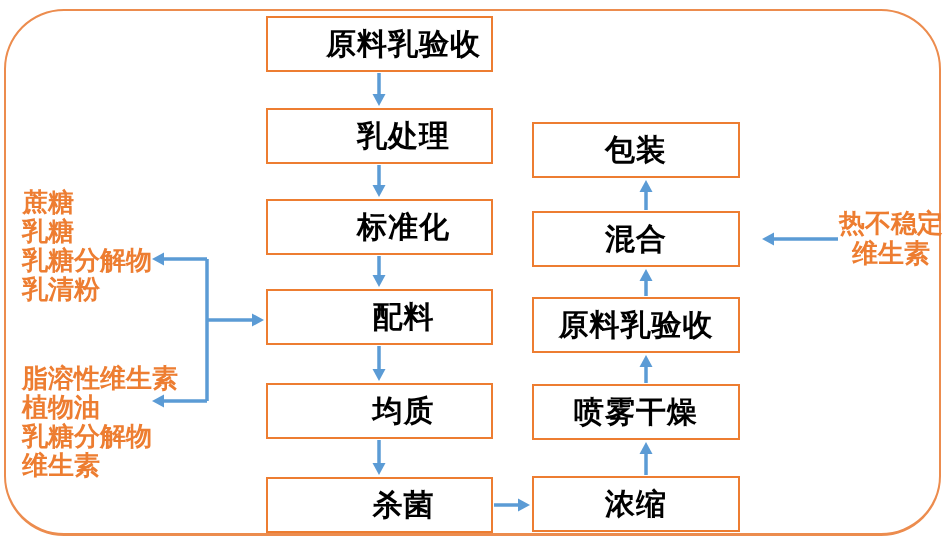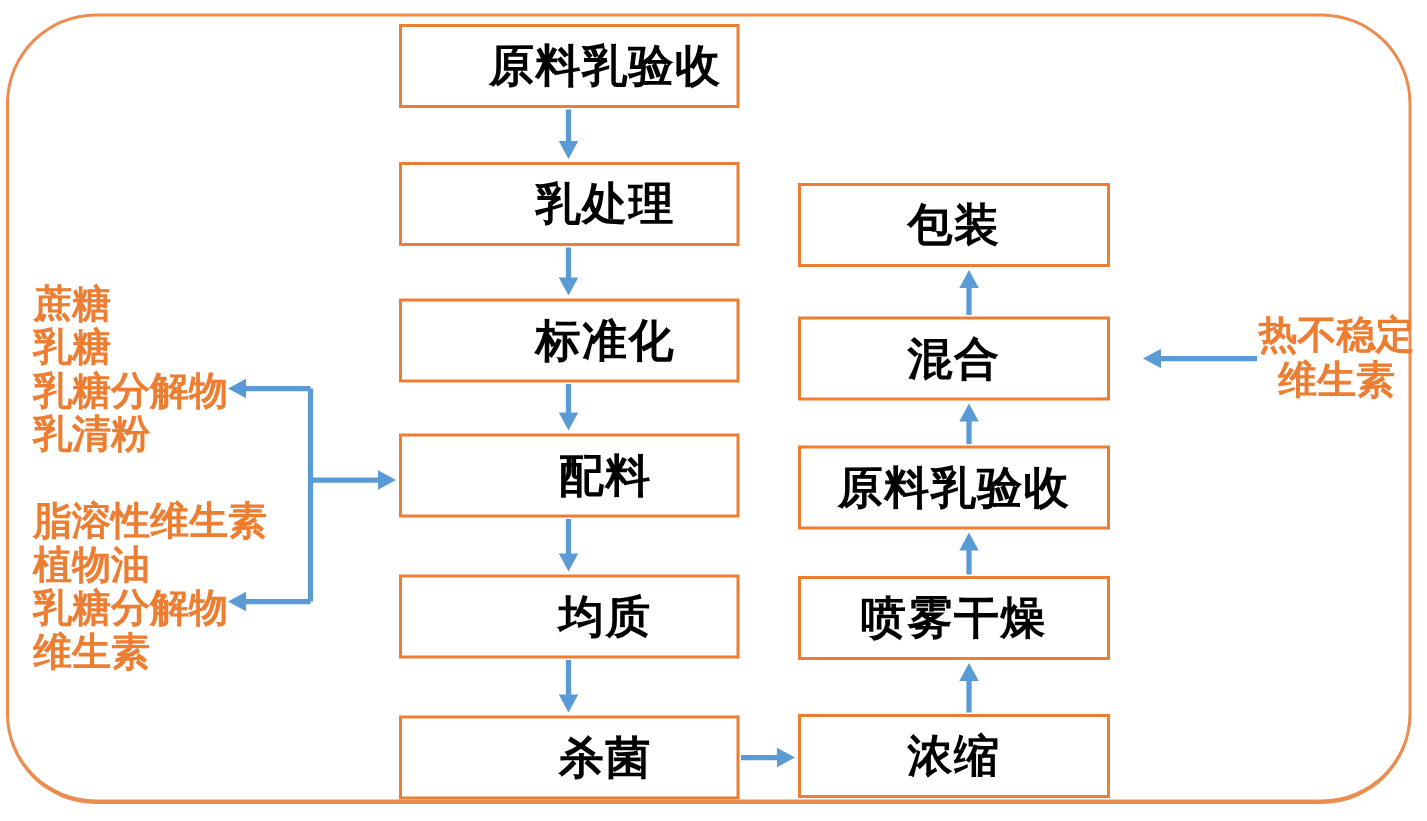--- a/index.html
+++ b/index.html
@@ -75,21 +75,21 @@
   <div class="pbox col2" style="top:384px">喷雾干燥</div>
   <div class="pbox col2" style="top:476px">浓缩</div>
 
   <div class="note" style="left:22px;top:188px">
     <span class="note-line">蔗糖</span>
     <span class="note-line">乳糖</span>
     <span class="note-line">乳糖分解物</span>
     <span class="note-line">乳清粉</span>
   </div>
 
-  <div class="note" style="left:22px;top:333px">
+  <div class="note" style="left:22px;top:364px">
     <span class="note-line">脂溶性维生素</span>
     <span class="note-line">植物油</span>
     <span class="note-line">乳糖分解物</span>
     <span class="note-line">维生素</span>
   </div>
 
   <div class="note note-center" style="left:836px;top:208px;width:110px">
     <span class="note-line">热不稳定</span>
     <span class="note-line">维生素</span>
   </div>

